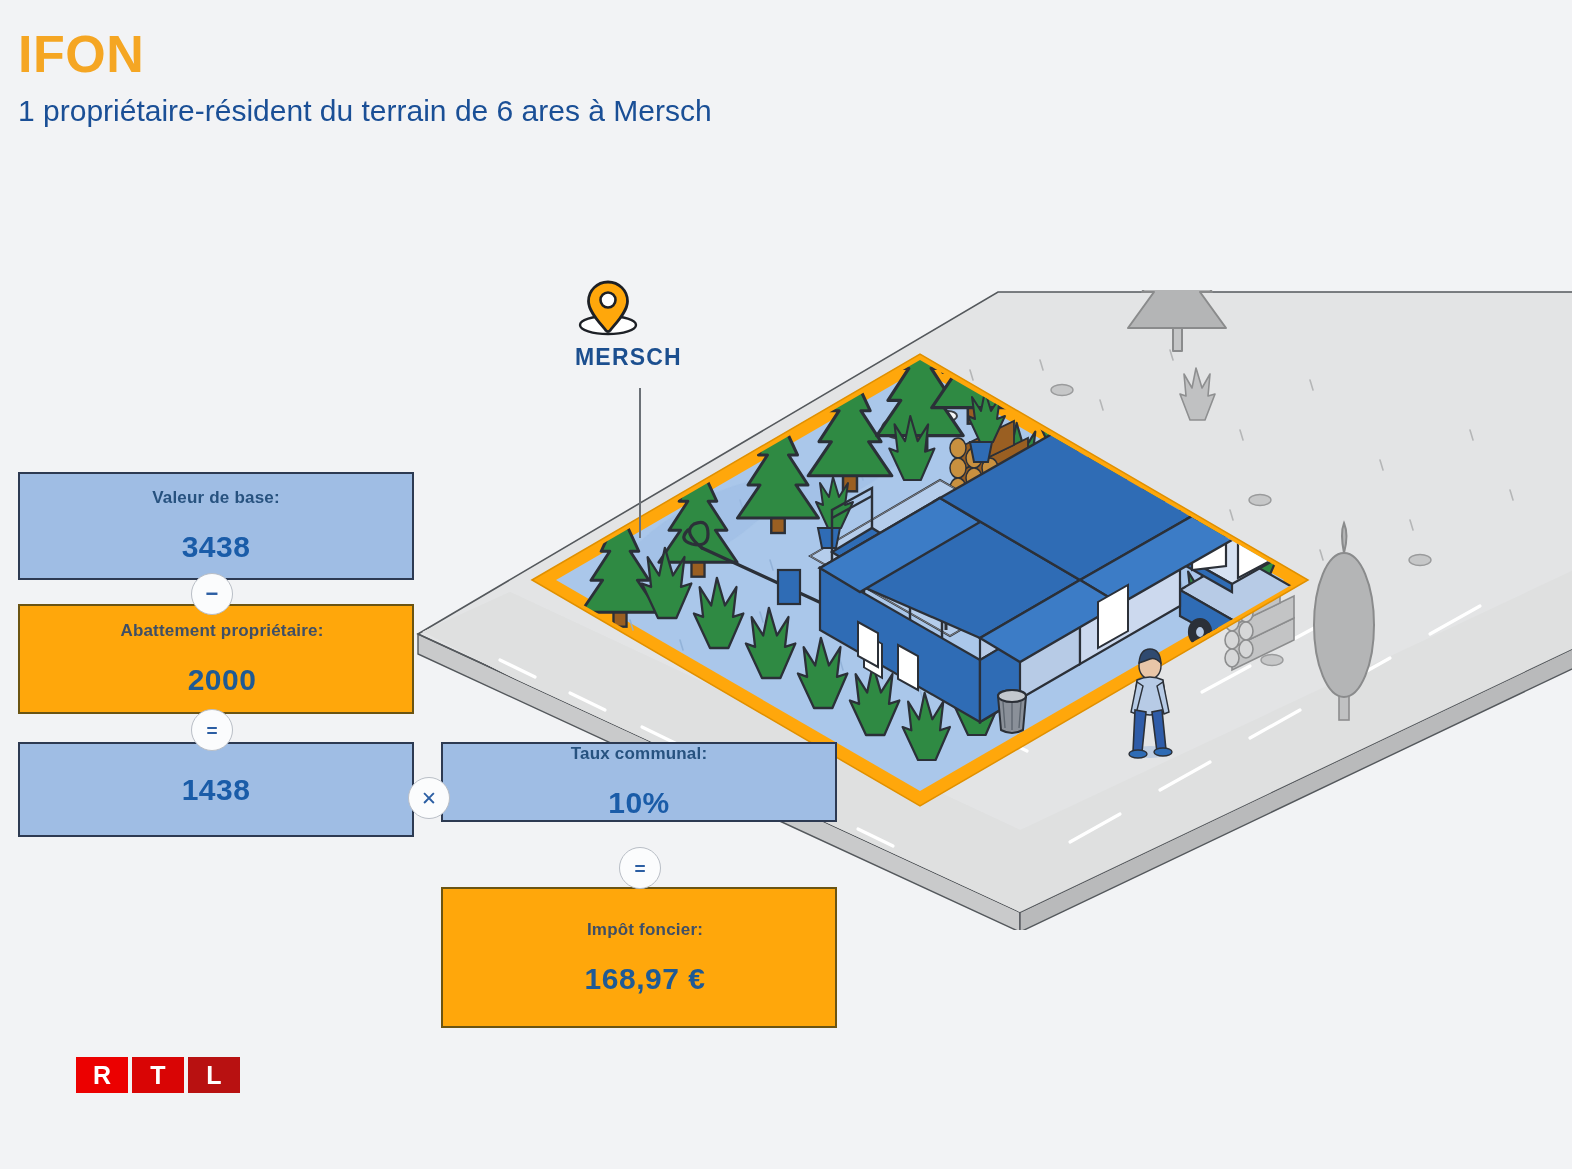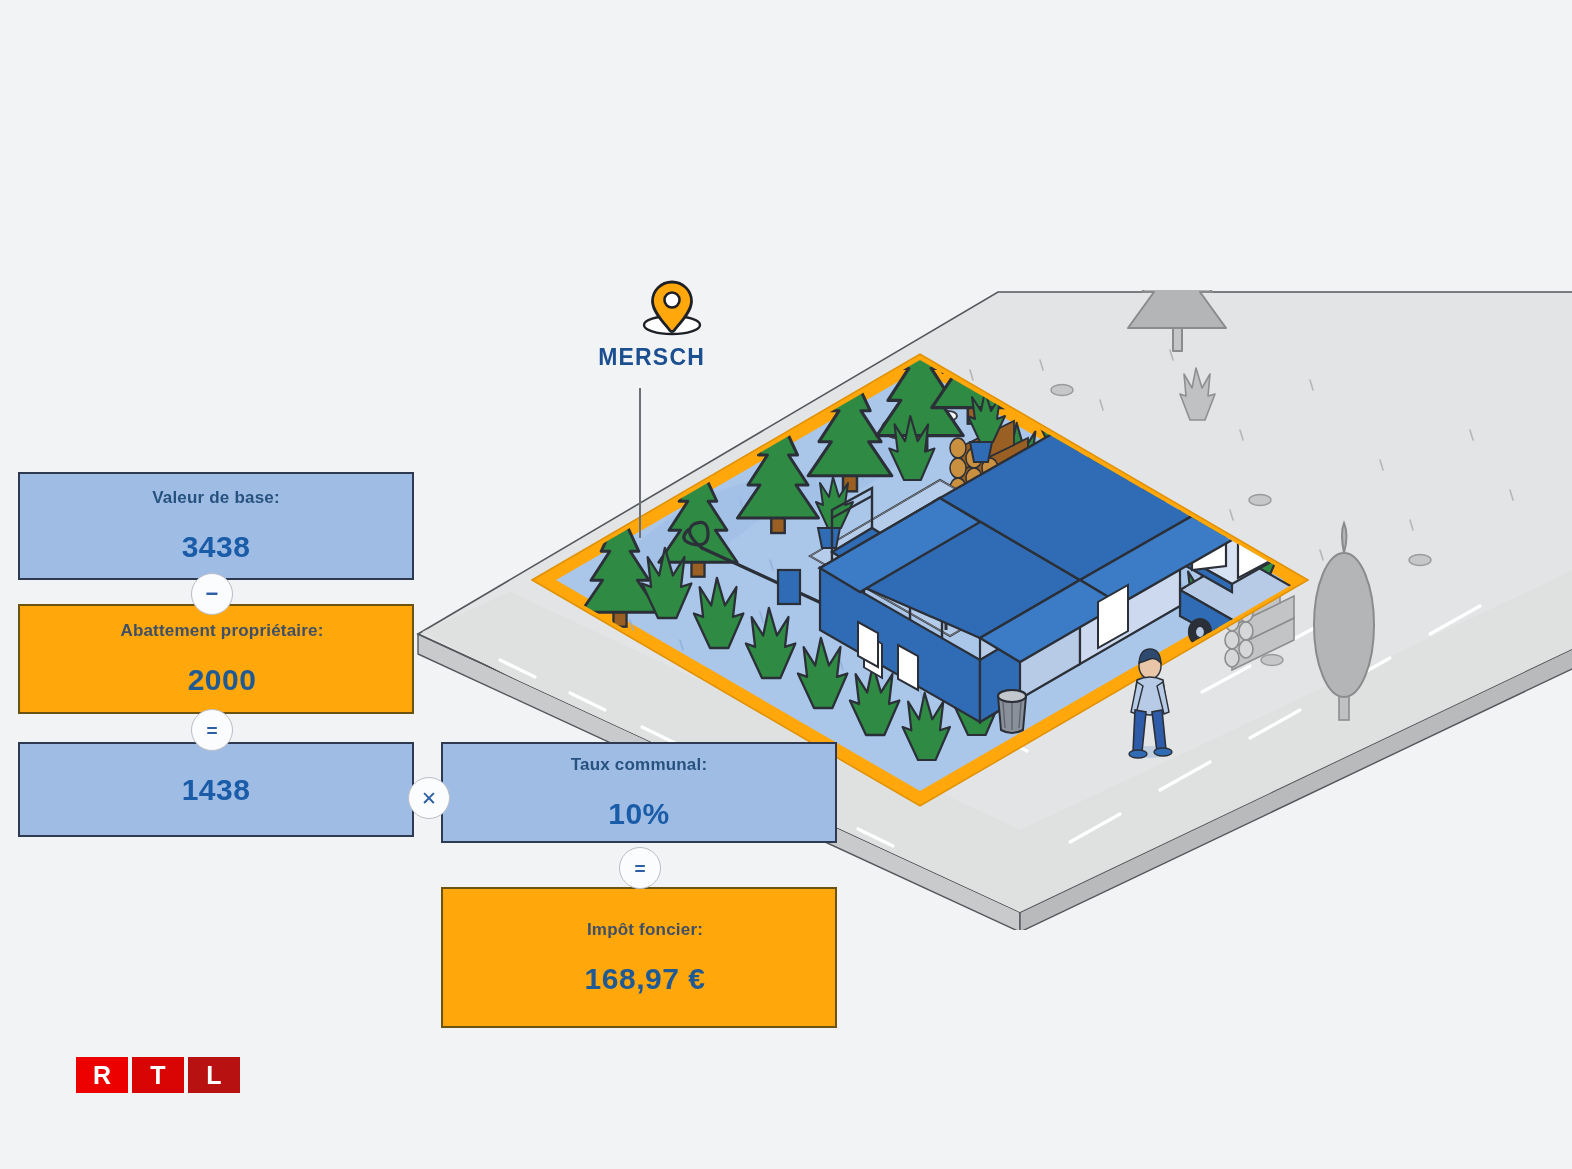--- a/index.html
+++ b/index.html
@@ -43,41 +43,43 @@
   .calcbox.orange .val{color:#1f5a94;}
   .op{
     position:absolute;width:40px;height:40px;border-radius:50%;
     background:#fbfcfd;border:1.5px solid #b9bec6;
     display:flex;align-items:center;justify-content:center;
     font-size:22px;font-weight:bold;color:#2b5ea3;line-height:1;
     z-index:6;
   }
   .op.small{font-size:19px;}
   
-  #mersch{position:absolute;left:575px;top:278px;width:130px;text-align:right;}
+  #mersch{position:absolute;left:575px;top:278px;width:130px;text-align:left;}
   #mersch-label{
     font-size:23px;font-weight:bold;color:#1c4f8f;letter-spacing:1.2px;
     margin-top:4px;
   }
   #mersch-line{position:absolute;left:639px;top:388px;width:2px;height:150px;background:#6b7076;}
   
   #rtl{position:absolute;left:76px;top:1057px;display:flex;gap:4px;}
   #rtl div{
     width:52px;height:36px;color:#fff;font-size:25px;font-weight:bold;
     display:flex;align-items:center;justify-content:center;
     font-family:"Liberation Sans",sans-serif;
   }
   #rtl .r{background:#ec0000;}
   #rtl .t{background:#d90505;}
   #rtl .l{background:#b81111;}
 </style>
 </head>
 <body>
 
 <div id="header">
+  <div id="title">IFON</div>
+  <div id="subtitle">1 propriétaire-résident du terrain de 6 ares à Mersch</div>
 </div>
 
 <div id="scene">
 <svg width="1200" height="700" viewBox="0 0 1200 700" xmlns="http://www.w3.org/2000/svg">
   <defs>
     <clipPath id="parcelClip">
       <polygon points="160,350 540,130 920,350 540,570"></polygon>
     </clipPath>
     <clipPath id="groundClip">
       <polygon points="40,400 620,60 1200,60 1200,420 620,700"></polygon>
@@ -497,21 +499,21 @@
 </div>
 
 <div class="calcbox blue" style="left:18px;top:742px;width:396px;height:95px;">
   <div class="val">1438</div>
 </div>
 
 <div class="op small" style="left:408px;top:777px;">
   <span>✕</span>
 </div>
 
-<div class="calcbox blue" style="left:441px;top:742px;width:396px;height:101px;">
+<div class="calcbox blue" style="left:441px;top:742px;width:396px;height:80px;">
   <div class="lbl">Taux communal:</div>
   <div class="val">10%</div>
 </div>
 
 <div class="op small" style="left:619px;top:847px;">
   <span>=</span>
 </div>
 
 <div class="calcbox orange" style="left:441px;top:880px;width:396px;height:141px;margin-top:7px;">
   <div class="lbl">Impôt foncier:</div>

